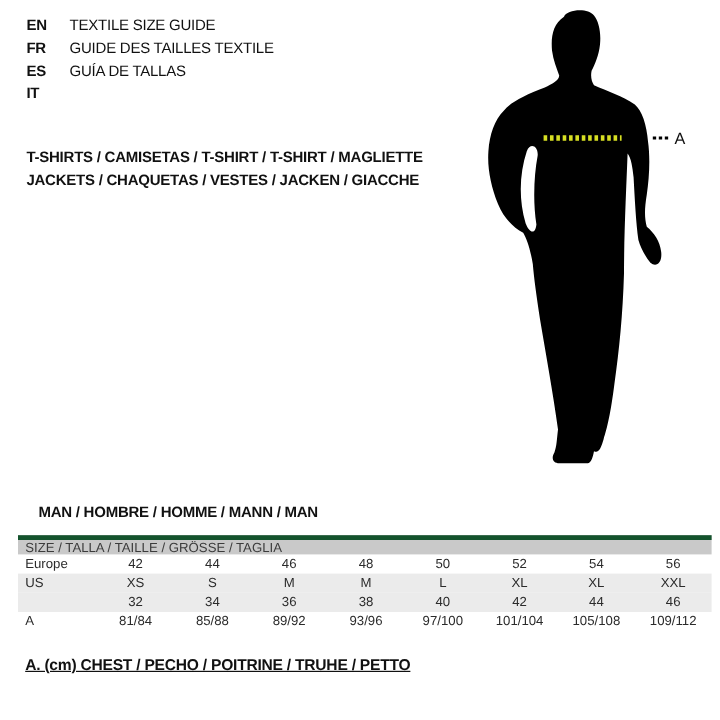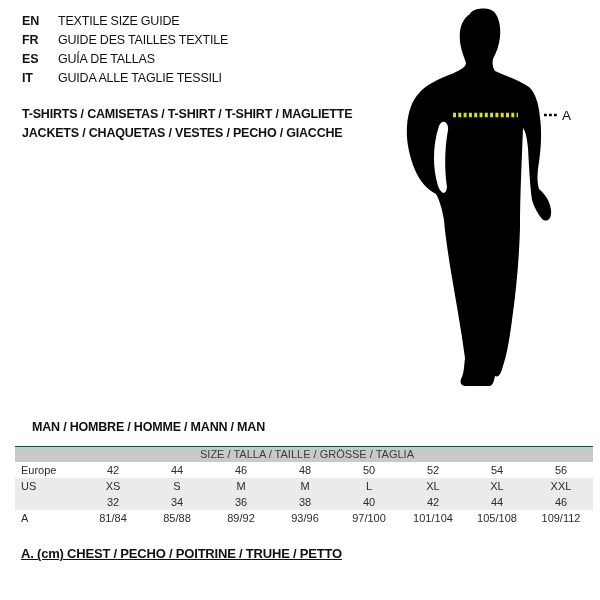--- a/index.html
+++ b/index.html
@@ -7,29 +7,29 @@
   .page{
     position:relative;width:600px;height:600px;background:#ffffff;overflow:hidden;
     font-family:"Liberation Sans","DejaVu Sans",sans-serif;color:#111;
   }
   
   .lang-block{position:absolute;left:22px;top:12px;}
   .lang-row{display:flex;height:19px;line-height:19px;}
   .lang-code{width:36px;font-size:12.5px;font-weight:bold;letter-spacing:-.2px;}
   .lang-label{font-size:12.5px;font-weight:normal;letter-spacing:-.2px;white-space:nowrap;}
   
-  .category-block{position:absolute;left:22px;top:105px;}
+  .category-block{position:absolute;left:22px;top:122px;}
   .category-line{height:19px;line-height:19px;font-size:12.5px;font-weight:bold;letter-spacing:-.2px;white-space:nowrap;}
   
   .figure{position:absolute;left:398px;top:0;width:187px;height:396px;}
   
   .section-title{position:absolute;left:21px;top:420px;font-size:12.5px;font-weight:bold;letter-spacing:-.2px;padding-left:11px;}
   
   .size-table{position:absolute;left:15px;top:446px;width:578px;font-size:11px;color:#2b2b2b;}
-  .t-header{height:16px;line-height:15px;background:var(--header-bg,#c9c9c9);border-top:1px solid #14532d;padding-left:6px;color:#3c3c3c;text-align:center;}
+  .t-header{height:16px;line-height:15px;background:var(--header-bg,#c9c9c9);border-top:4px solid #14532d;padding-left:6px;color:#3c3c3c;}
   .t-row{display:flex;height:16px;line-height:16px;}
   .t-row.shaded{background:var(--shaded-bg,#ebebeb);justify-content:flex-end;}
   .t-label{width:66px;padding-left:6px;}
   .t-cell{width:64px;text-align:center;}
   
   .footnote{position:absolute;left:21px;top:546px;font-size:13px;font-weight:bold;letter-spacing:-.2px;text-decoration:underline;}
 </style>
 </head>
 <body>
 
@@ -43,27 +43,26 @@
       <div class="lang-row">
         <span class="lang-code">FR</span>
         <span class="lang-label">GUIDE DES TAILLES TEXTILE</span>
       </div>
       <div class="lang-row">
         <span class="lang-code">ES</span>
         <span class="lang-label">GUÍA DE TALLAS</span>
       </div>
       <div class="lang-row">
         <span class="lang-code">IT</span>
-        <span class="lang-label">GUIDA ALLE TAGLIE TESSILI</span>
       </div>
     </div>
 
   <div class="category-block">
     <div class="category-line">T-SHIRTS / CAMISETAS / T-SHIRT / T-SHIRT / MAGLIETTE</div>
-    <div class="category-line">JACKETS / CHAQUETAS / VESTES / PECHO / GIACCHE</div>
+    <div class="category-line">JACKETS / CHAQUETAS / VESTES / JACKEN / GIACCHE</div>
   </div>
 
   <div class="figure">
     <svg width="187" height="396" viewBox="0 0 187 396" xmlns="http://www.w3.org/2000/svg">
       <path fill-rule="evenodd" d="M 72 14
                C 74 8 92 6 97 13
                C 101 18 103 27 102 37
                C 101 46 98 53 95 59
                C 94 64 95 68 97 71
                C 108 76 121 80 131 87

